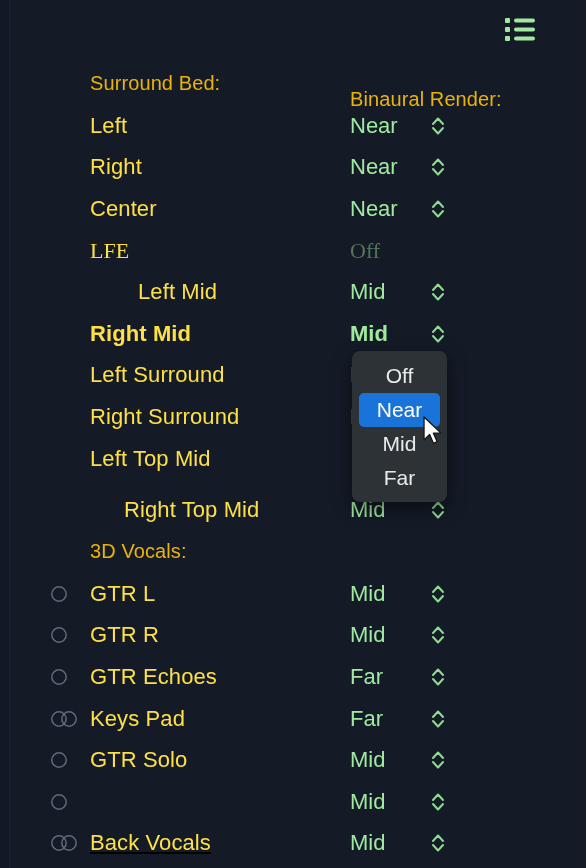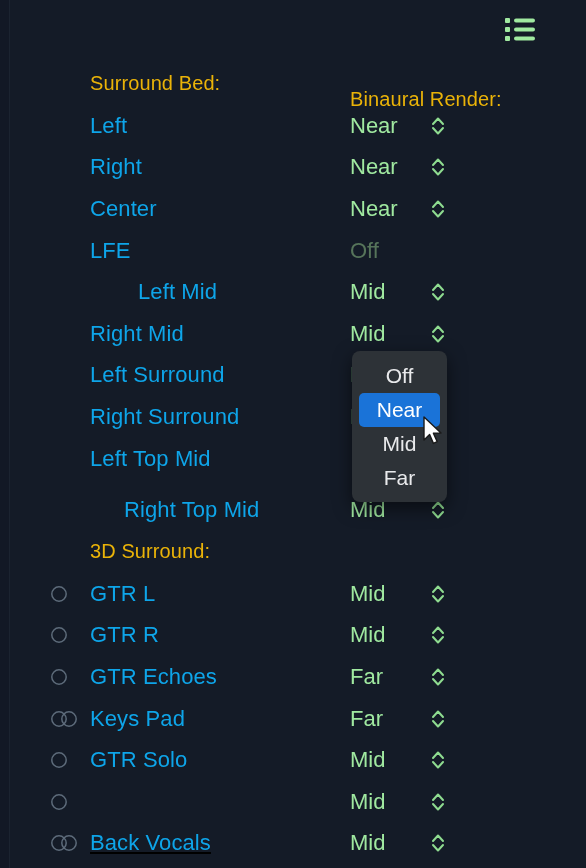--- a/index.html
+++ b/index.html
@@ -66,21 +66,21 @@
     align-items: center;
   }
   .row .mono-col {
     width: 90px;
     display: flex;
     align-items: center;
     justify-content: flex-start;
     padding-left: 50px;
   }
   .row .name {
-    color: #0ea5e9;
+    color: #fde047;
     font-size: 22px;
     letter-spacing: .1px;
     white-space: nowrap;
   }
   .row .name.pad-left { padding-left: 90px; }
   .row .value-col {
     position: absolute;
     left: 350px;
     display: flex;
     align-items: center;
@@ -197,39 +197,39 @@
         <div class="value-col">
           <div class="value">Near</div>
           <div class="stepper">
             <svg width="16" height="22" viewBox="0 0 16 22">
               <path d="M3 9 L8 3.5 L13 9" fill="none" stroke="#8fdc90" stroke-width="2" stroke-linecap="round" stroke-linejoin="round"></path>
               <path d="M3 13 L8 18.5 L13 13" fill="none" stroke="#8fdc90" stroke-width="2" stroke-linecap="round" stroke-linejoin="round"></path>
             </svg>
           </div>
         </div>
       </div>
-      <div class="row" style="top: 229.8px;">
+      <div class="row" style="top: 229.8px; font-family: Liberation Serif, serif;">
         <div class="name pad-left">LFE</div>
         <div class="value-col">
           <div class="value off">Off</div>
         </div>
       </div>
       <div class="row" style="top: 271.4px; padding-left: 48px;">
         <div class="name pad-left">Left Mid</div>
         <div class="value-col">
           <div class="value">Mid</div>
           <div class="stepper">
             <svg width="16" height="22" viewBox="0 0 16 22">
               <path d="M3 9 L8 3.5 L13 9" fill="none" stroke="#8fdc90" stroke-width="2" stroke-linecap="round" stroke-linejoin="round"></path>
               <path d="M3 13 L8 18.5 L13 13" fill="none" stroke="#8fdc90" stroke-width="2" stroke-linecap="round" stroke-linejoin="round"></path>
             </svg>
           </div>
         </div>
       </div>
-      <div class="row" style="top: 313px;">
+      <div class="row" style="top: 313px; font-weight: bold;">
         <div class="name pad-left">Right Mid</div>
         <div class="value-col">
           <div class="value">Mid</div>
           <div class="stepper">
             <svg width="16" height="22" viewBox="0 0 16 22">
               <path d="M3 9 L8 3.5 L13 9" fill="none" stroke="#8fdc90" stroke-width="2" stroke-linecap="round" stroke-linejoin="round"></path>
               <path d="M3 13 L8 18.5 L13 13" fill="none" stroke="#8fdc90" stroke-width="2" stroke-linecap="round" stroke-linejoin="round"></path>
             </svg>
           </div>
         </div>
@@ -275,21 +275,21 @@
         <div class="value-col">
           <div class="value">Mid</div>
           <div class="stepper">
             <svg width="16" height="22" viewBox="0 0 16 22">
               <path d="M3 9 L8 3.5 L13 9" fill="none" stroke="#8fdc90" stroke-width="2" stroke-linecap="round" stroke-linejoin="round"></path>
               <path d="M3 13 L8 18.5 L13 13" fill="none" stroke="#8fdc90" stroke-width="2" stroke-linecap="round" stroke-linejoin="round"></path>
             </svg>
           </div>
         </div>
       </div>
-      <div class="section-label" style="left: 90px; top: 540px;">3D Surround:</div>
+      <div class="section-label" style="left: 90px; top: 540px;">3D Vocals:</div>
       <div class="row" style="top: 573px;">
         <div class="mono-col">
           <svg class="mono-icon" width="18" height="18" viewBox="0 0 18 18">
             <circle cx="9" cy="9" r="7.2" fill="none" stroke="#5d6b7a" stroke-width="1.5"></circle>
           </svg>
         </div>
         <div class="name">GTR L</div>
         <div class="value-col">
           <div class="value">Mid</div>
           <div class="stepper">

